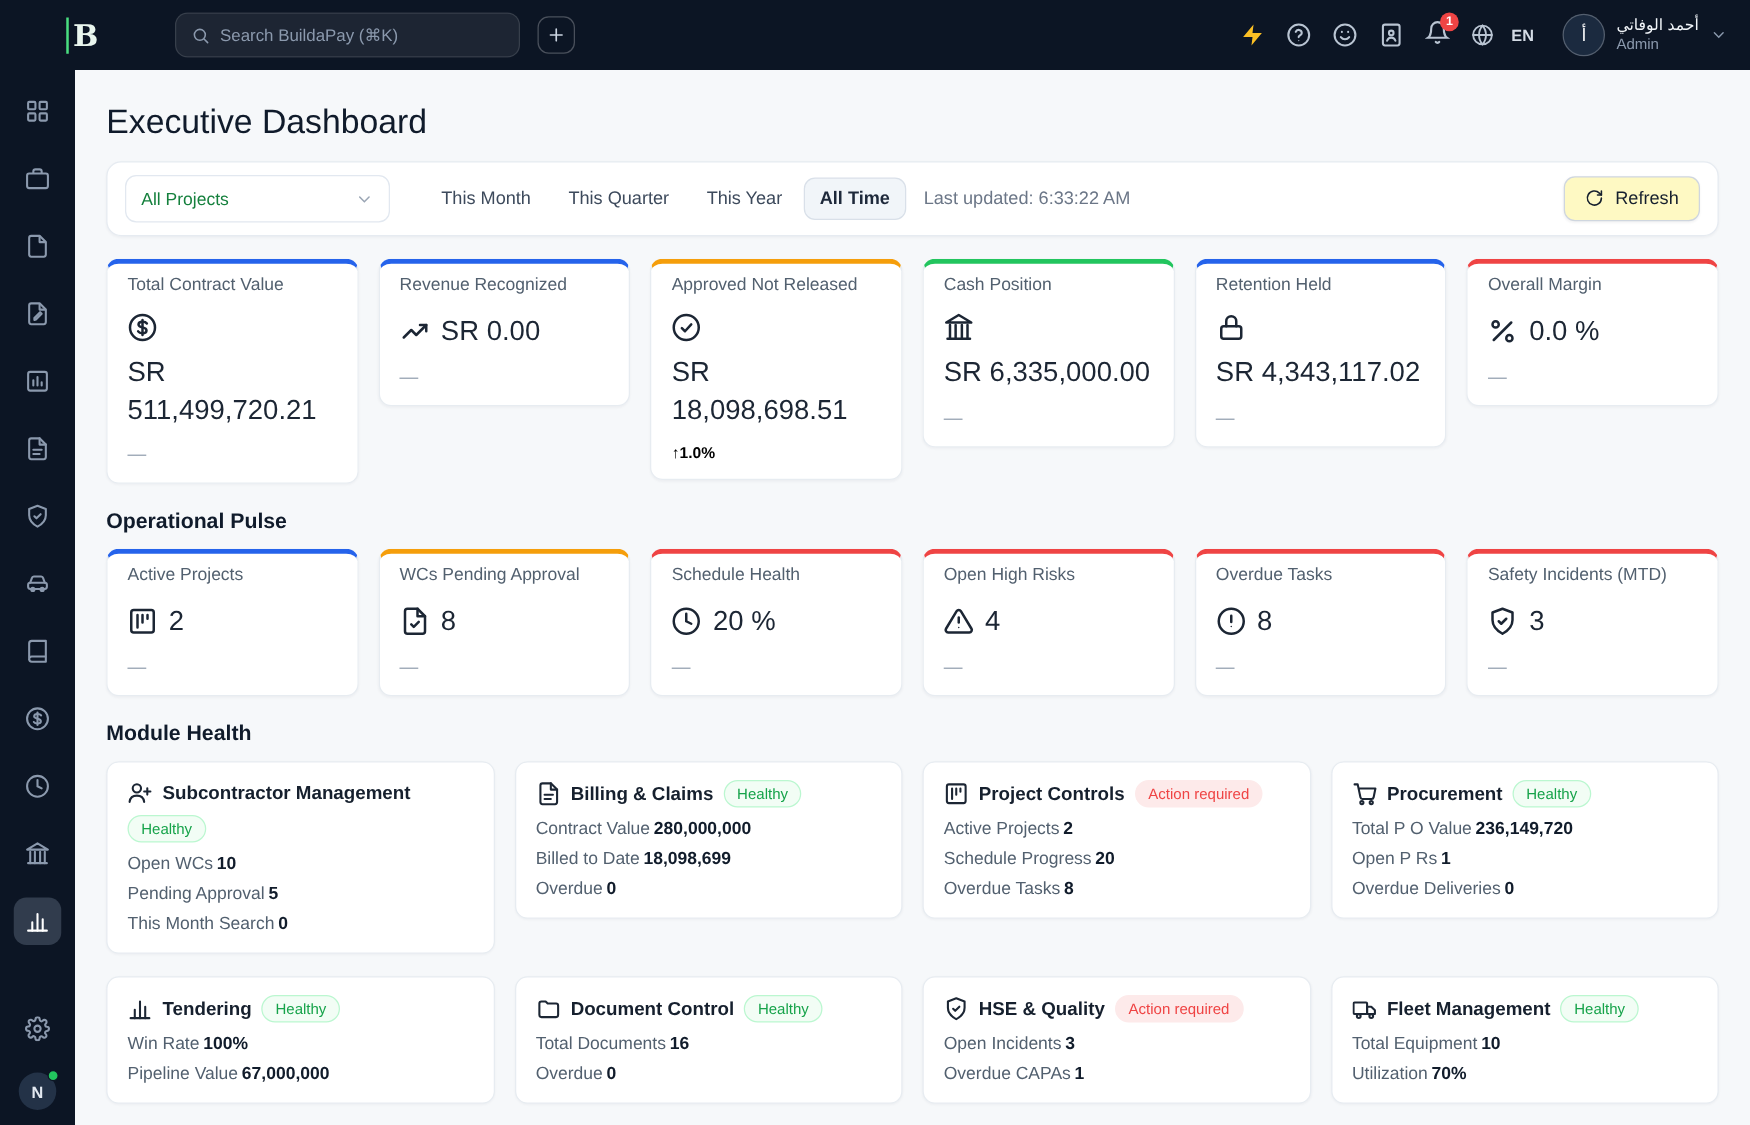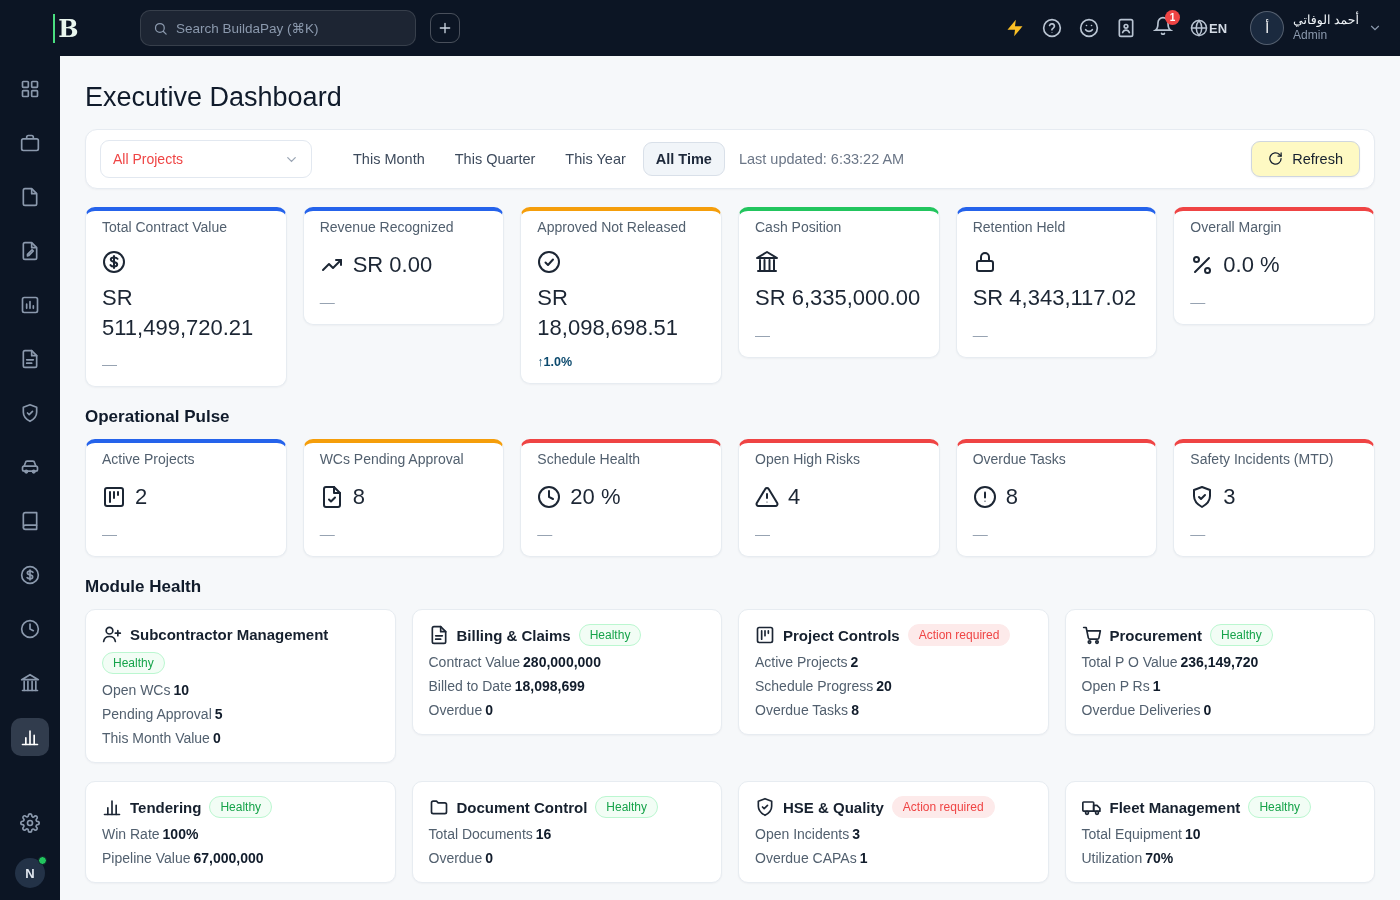--- a/index.html
+++ b/index.html
@@ -17,21 +17,21 @@
   .searchbox .ic{width:15px;height:15px}
   .searchbox input{flex:1;background:transparent;border:none;outline:none;color:#cbd5e1;font-size:13.5px;font-family:inherit}
   .searchbox input::placeholder{color:#8b99ad}
   .addbtn{margin-left:14px;width:30px;height:30px;border-radius:9px;border:1px solid rgba(255,255,255,.25);background:transparent;color:#cbd5e1;display:flex;align-items:center;justify-content:center;cursor:pointer}
   .addbtn .ic{width:16px;height:16px}
   .tb-right{margin-left:auto;display:flex;align-items:center;gap:17px}
   .tb-icon{width:20px;height:20px;color:#b9c4d2;cursor:pointer;position:relative}
   .tb-icon.bolt{color:#fbbf24}
   .bell-wrap{position:relative;cursor:pointer}
   .nbadge{position:absolute;top:-6px;right:-7px;min-width:15px;height:15px;border-radius:999px;background:#ef4444;color:#fff;font-size:10px;font-weight:700;display:flex;align-items:center;justify-content:center;padding:0 3px}
-  .lang{display:flex;align-items:center;gap:1px;color:#d4dbe5;font-size:13px;font-weight:600;cursor:pointer}
+  .lang{display:flex;align-items:center;gap:14px;color:#d4dbe5;font-size:13px;font-weight:600;cursor:pointer}
   .lang .ic{width:18px;height:18px;color:#b9c4d2}
   .userbox{display:flex;align-items:center;gap:9px;margin-left:6px;cursor:pointer}
   .avatar{width:34px;height:34px;border-radius:50%;background:#1b2a3f;border:1px solid rgba(255,255,255,.25);color:#fff;display:flex;align-items:center;justify-content:center;font-size:14px}
   .uname{color:#f1f5f9;font-size:12.5px;line-height:1.25;text-align:left}
   .urole{color:#8b99ad;font-size:12px}
   .chev{width:14px;height:14px;color:#8b99ad}
 
   
   .sidebar{position:fixed;top:56px;left:0;width:60px;height:844px;background:#0c1524;display:flex;flex-direction:column;align-items:center;padding:14px 0 12px;gap:16px;z-index:20}
   .side-item{width:38px;height:38px;border-radius:10px;display:flex;align-items:center;justify-content:center;color:#8b99ad;cursor:pointer}
@@ -39,21 +39,21 @@
   .side-item.active{background:rgba(148,163,184,.28);color:#fff}
   .side-item.push{margin-top:auto}
   .side-avatar{position:relative;width:30px;height:30px;border-radius:50%;background:#233247;color:#e2e8f0;font-size:13px;font-weight:600;display:flex;align-items:center;justify-content:center;cursor:pointer}
   .sdot{position:absolute;top:-2px;right:-2px;width:9px;height:9px;border-radius:50%;background:#22c55e;border:1.5px solid #0c1524}
 
   
   .main{margin:56px 0 0 60px;width:1340px;height:844px;padding:26px 25px 0;overflow:hidden}
   .page-title{font-size:27px;font-weight:400;color:#101b2b;margin-bottom:16px}
 
   .filterbar{display:flex;align-items:center;gap:14px;background:#fff;border:1px solid #e6ebf1;border-radius:12px;padding:10px 14px;margin-bottom:18px;box-shadow:0 1px 2px rgba(15,23,42,.04)}
-  .pselect{width:212px;height:38px;border:1px solid #e2e8f0;border-radius:9px;display:flex;align-items:center;justify-content:space-between;padding:0 12px;color:#ef4444;font-size:14px;cursor:pointer;background:#fff}
+  .pselect{width:212px;height:38px;border:1px solid #e2e8f0;border-radius:9px;display:flex;align-items:center;justify-content:space-between;padding:0 12px;color:#15803d;font-size:14px;cursor:pointer;background:#fff}
   .pselect .ic{width:15px;height:15px;color:#9aa5b4}
   .periods{display:flex;align-items:center;gap:4px;margin-left:14px}
   .pbtn{border:1px solid transparent;background:none;font-family:inherit;font-size:14.5px;color:#3d4a5c;padding:8px 12px;border-radius:9px;cursor:pointer}
   .pbtn.active{background:#f1f5f9;border-color:#d9e0e9;color:#1e293b;font-weight:700}
   .updated{color:#6b7687;font-size:14.5px}
   .refreshbtn{margin-left:auto;display:flex;align-items:flex-start;gap:9px;border:1px solid #cfd6df;background:#fef9c3;border-radius:9px;padding:9px 16px;font-family:inherit;font-size:14.5px;font-weight:500;color:#16202e;cursor:pointer;box-shadow:0 1px 2px rgba(15,23,42,.05)}
   .refreshbtn .ic{width:15px;height:15px}
 
   .sect{font-size:17px;font-weight:700;color:#101b2b;margin:2px 0 12px}
   .grid6{display:grid;grid-template-columns:repeat(6,1fr);gap:16px;align-items:start;margin-bottom:20px}
@@ -61,21 +61,21 @@
 
   .mcard{background:#fff;border:1px solid #e7ecf1;border-top:4px solid #2563eb;border-radius:10px;padding:8px 16px 14px;box-shadow:0 1px 2px rgba(15,23,42,.04)}
   .acc-blue{border-top-color:#2563eb}
   .acc-orange{border-top-color:#f59e0b}
   .acc-green{border-top-color:#22c55e}
   .acc-red{border-top-color:#ef4444}
   .mlabel{font-size:14px;color:#52606f;margin-bottom:15px}
   .mval{display:flex;flex-wrap:wrap;align-items:center;gap:9px;font-size:22px;font-weight:500;color:#1c2634;line-height:1.35}
   .mval .ic{width:24px;height:24px;color:#1c2634}
   .mdelta{margin-top:13px;color:#97a3b2;font-size:15px}
-  .mdelta.up{color:#0c4a6e;font-size:12.5px;font-weight:600}
+  .mdelta.up{color:#000000;font-size:12.5px;font-weight:600}
 
   .hcard{background:#fff;border:1px solid #e7ecf1;border-radius:10px;padding:14px 16px 16px;box-shadow:0 1px 2px rgba(15,23,42,.04)}
   .hhead{display:flex;align-items:center;flex-wrap:wrap;gap:8px;row-gap:8px;margin-bottom:4px}
   .hhead .ic{width:20px;height:20px;color:#1c2634}
   .htitle{font-size:15px;font-weight:700;color:#16202e}
   .badge{font-size:12px;padding:3px 10px;border-radius:999px;font-weight:500;white-space:nowrap}
   .badge.healthy{color:#16a34a;background:#f2fdf5;border:1px solid #bbf7d0}
   .badge.action{color:#ef4444;background:#fdeaea;border:1px solid #fdeaea}
   .hstat{display:flex;align-items:baseline;gap:3px;margin-top:8px;font-size:14px}
   .hstat .lab{color:#52606f}
@@ -510,21 +510,21 @@
       </div>
       <div class="hstat">
           <span class="lab">Open WCs</span>
           <span class="val">10</span>
         </div>
       <div class="hstat">
           <span class="lab">Pending Approval</span>
           <span class="val">5</span>
         </div>
       <div class="hstat">
-          <span class="lab">This Month Value</span>
+          <span class="lab">This Month Search</span>
           <span class="val">0</span>
         </div>
     </div>
     <div class="hcard">
       <div class="hhead">
         <span class="ic">
             <svg viewBox="0 0 24 24" fill="none" stroke="currentColor" stroke-width="2" stroke-linecap="round" stroke-linejoin="round">
               <path d="M14 2H6a2 2 0 0 0-2 2v16a2 2 0 0 0 2 2h12a2 2 0 0 0 2-2V8z"></path>
               <path d="M14 2v6h6"></path>
               <path d="M8 13h8M8 17h6"></path>

